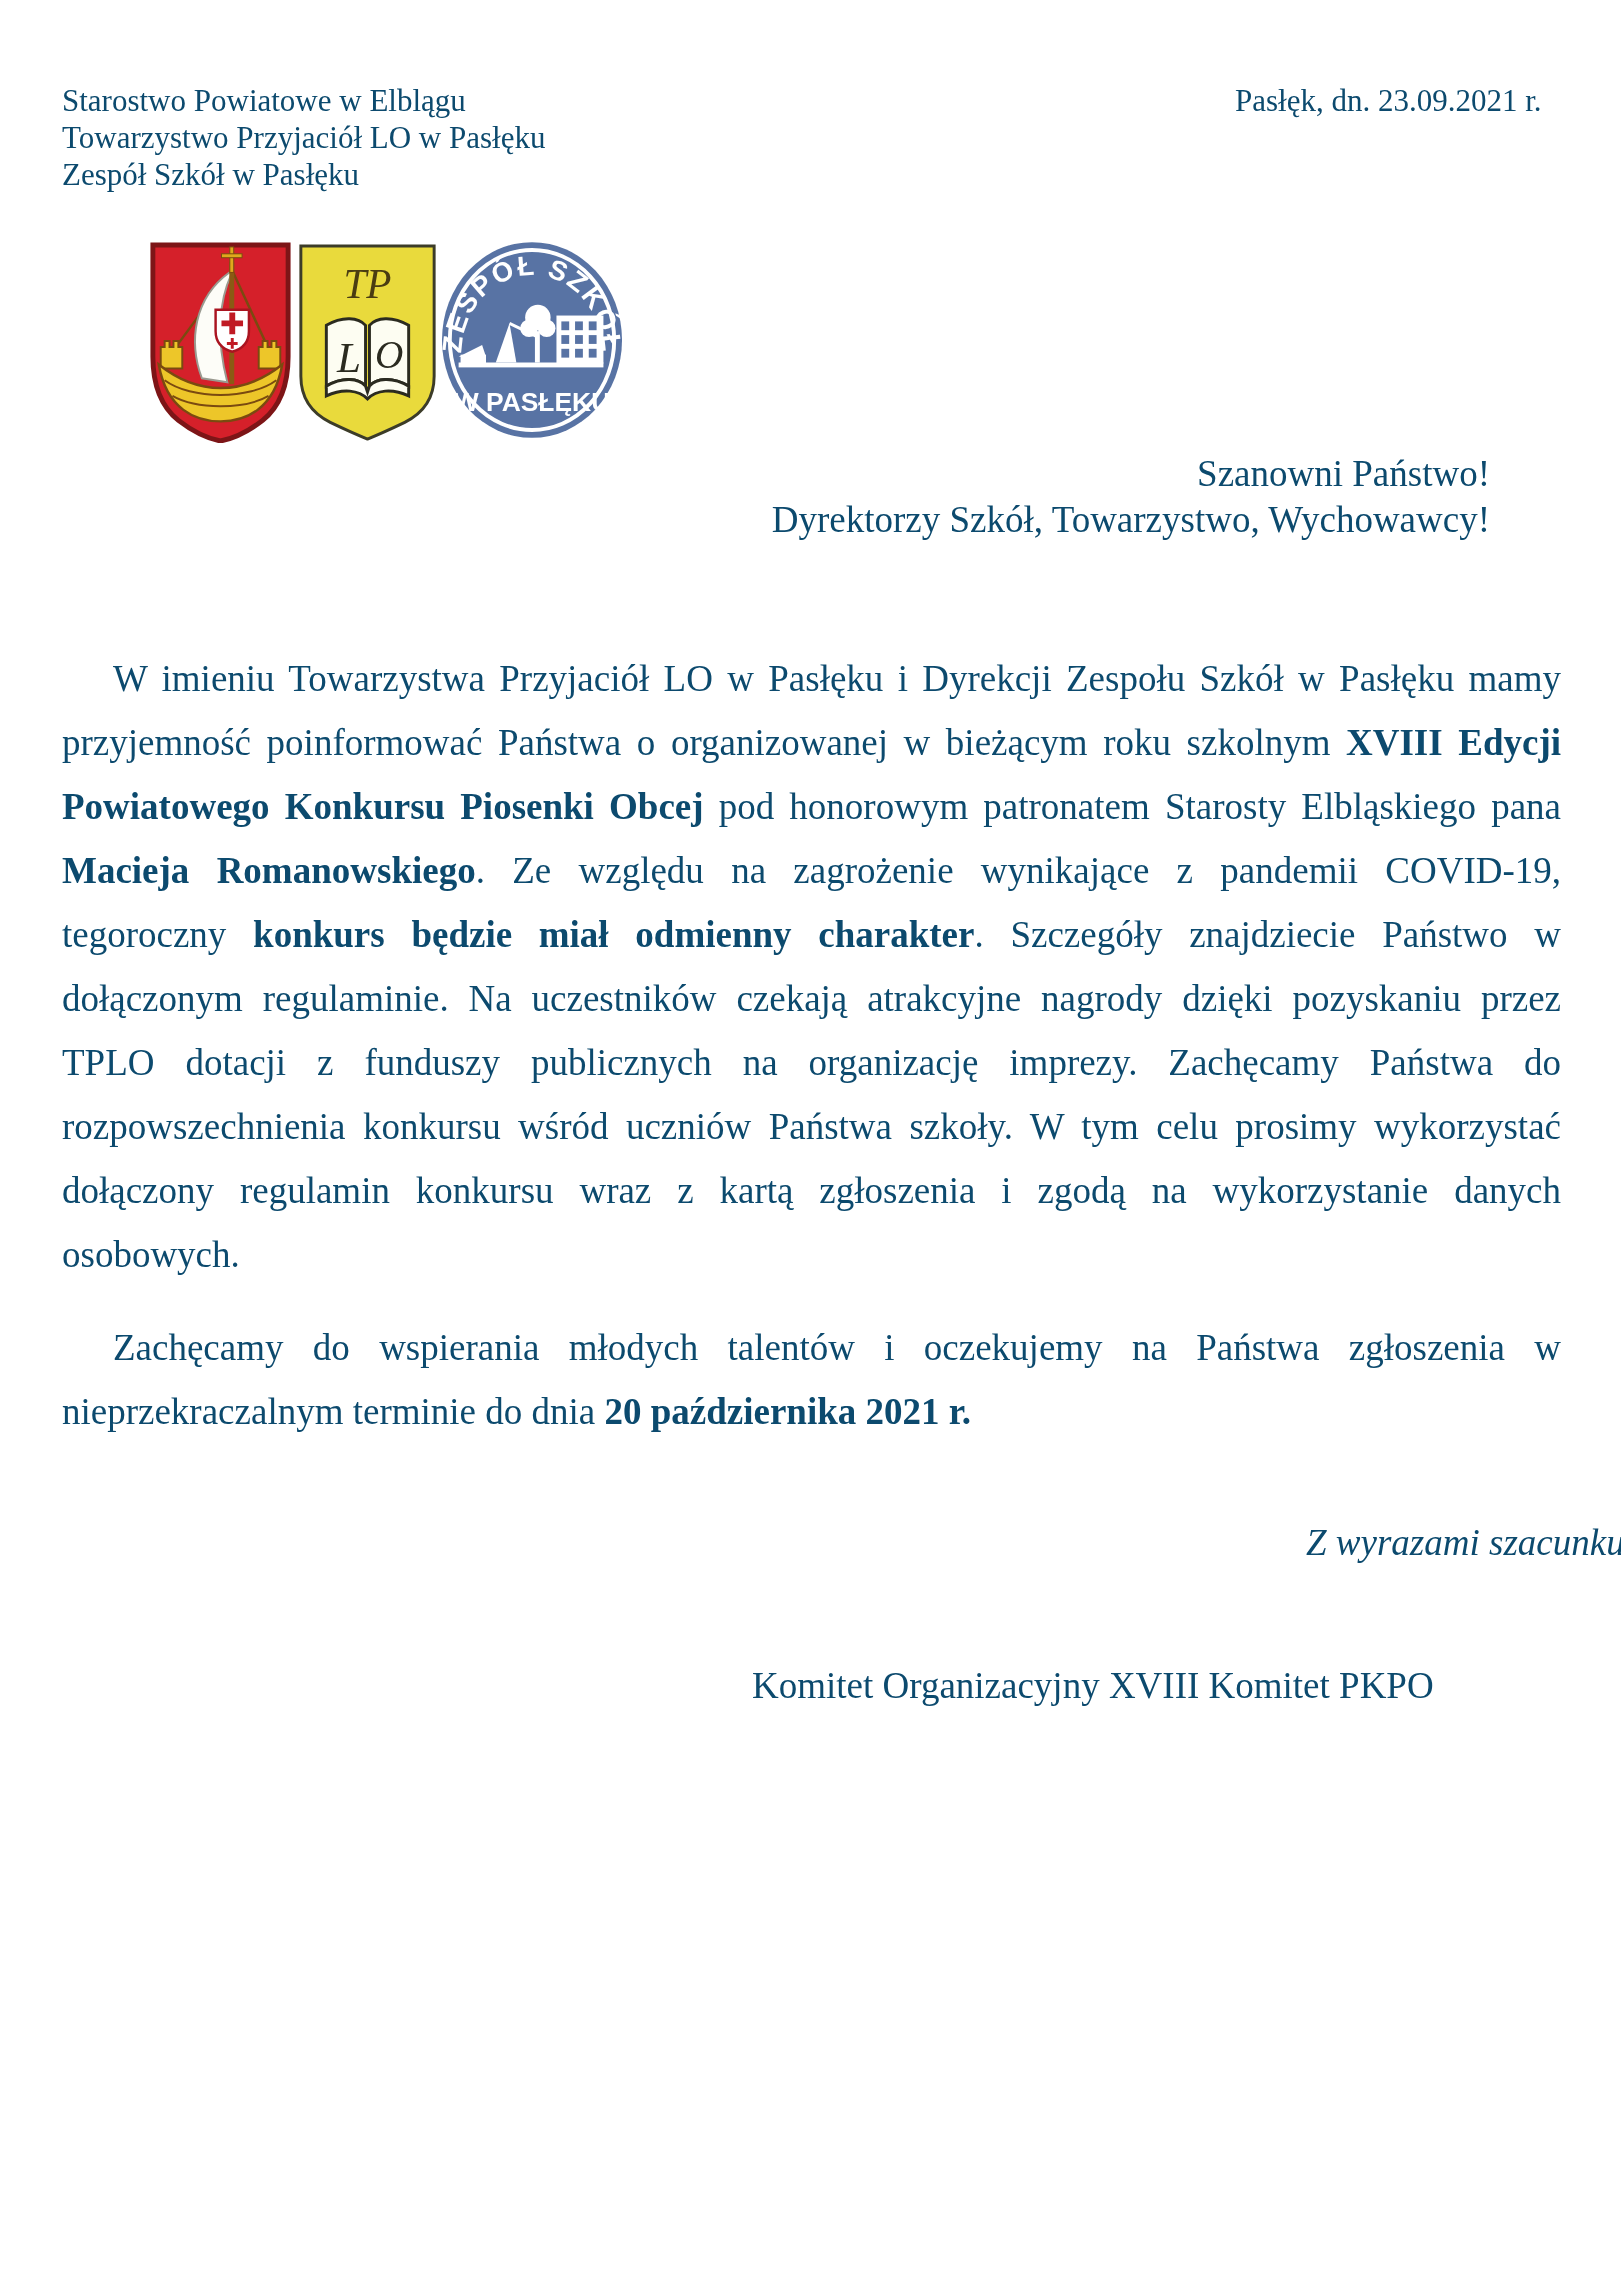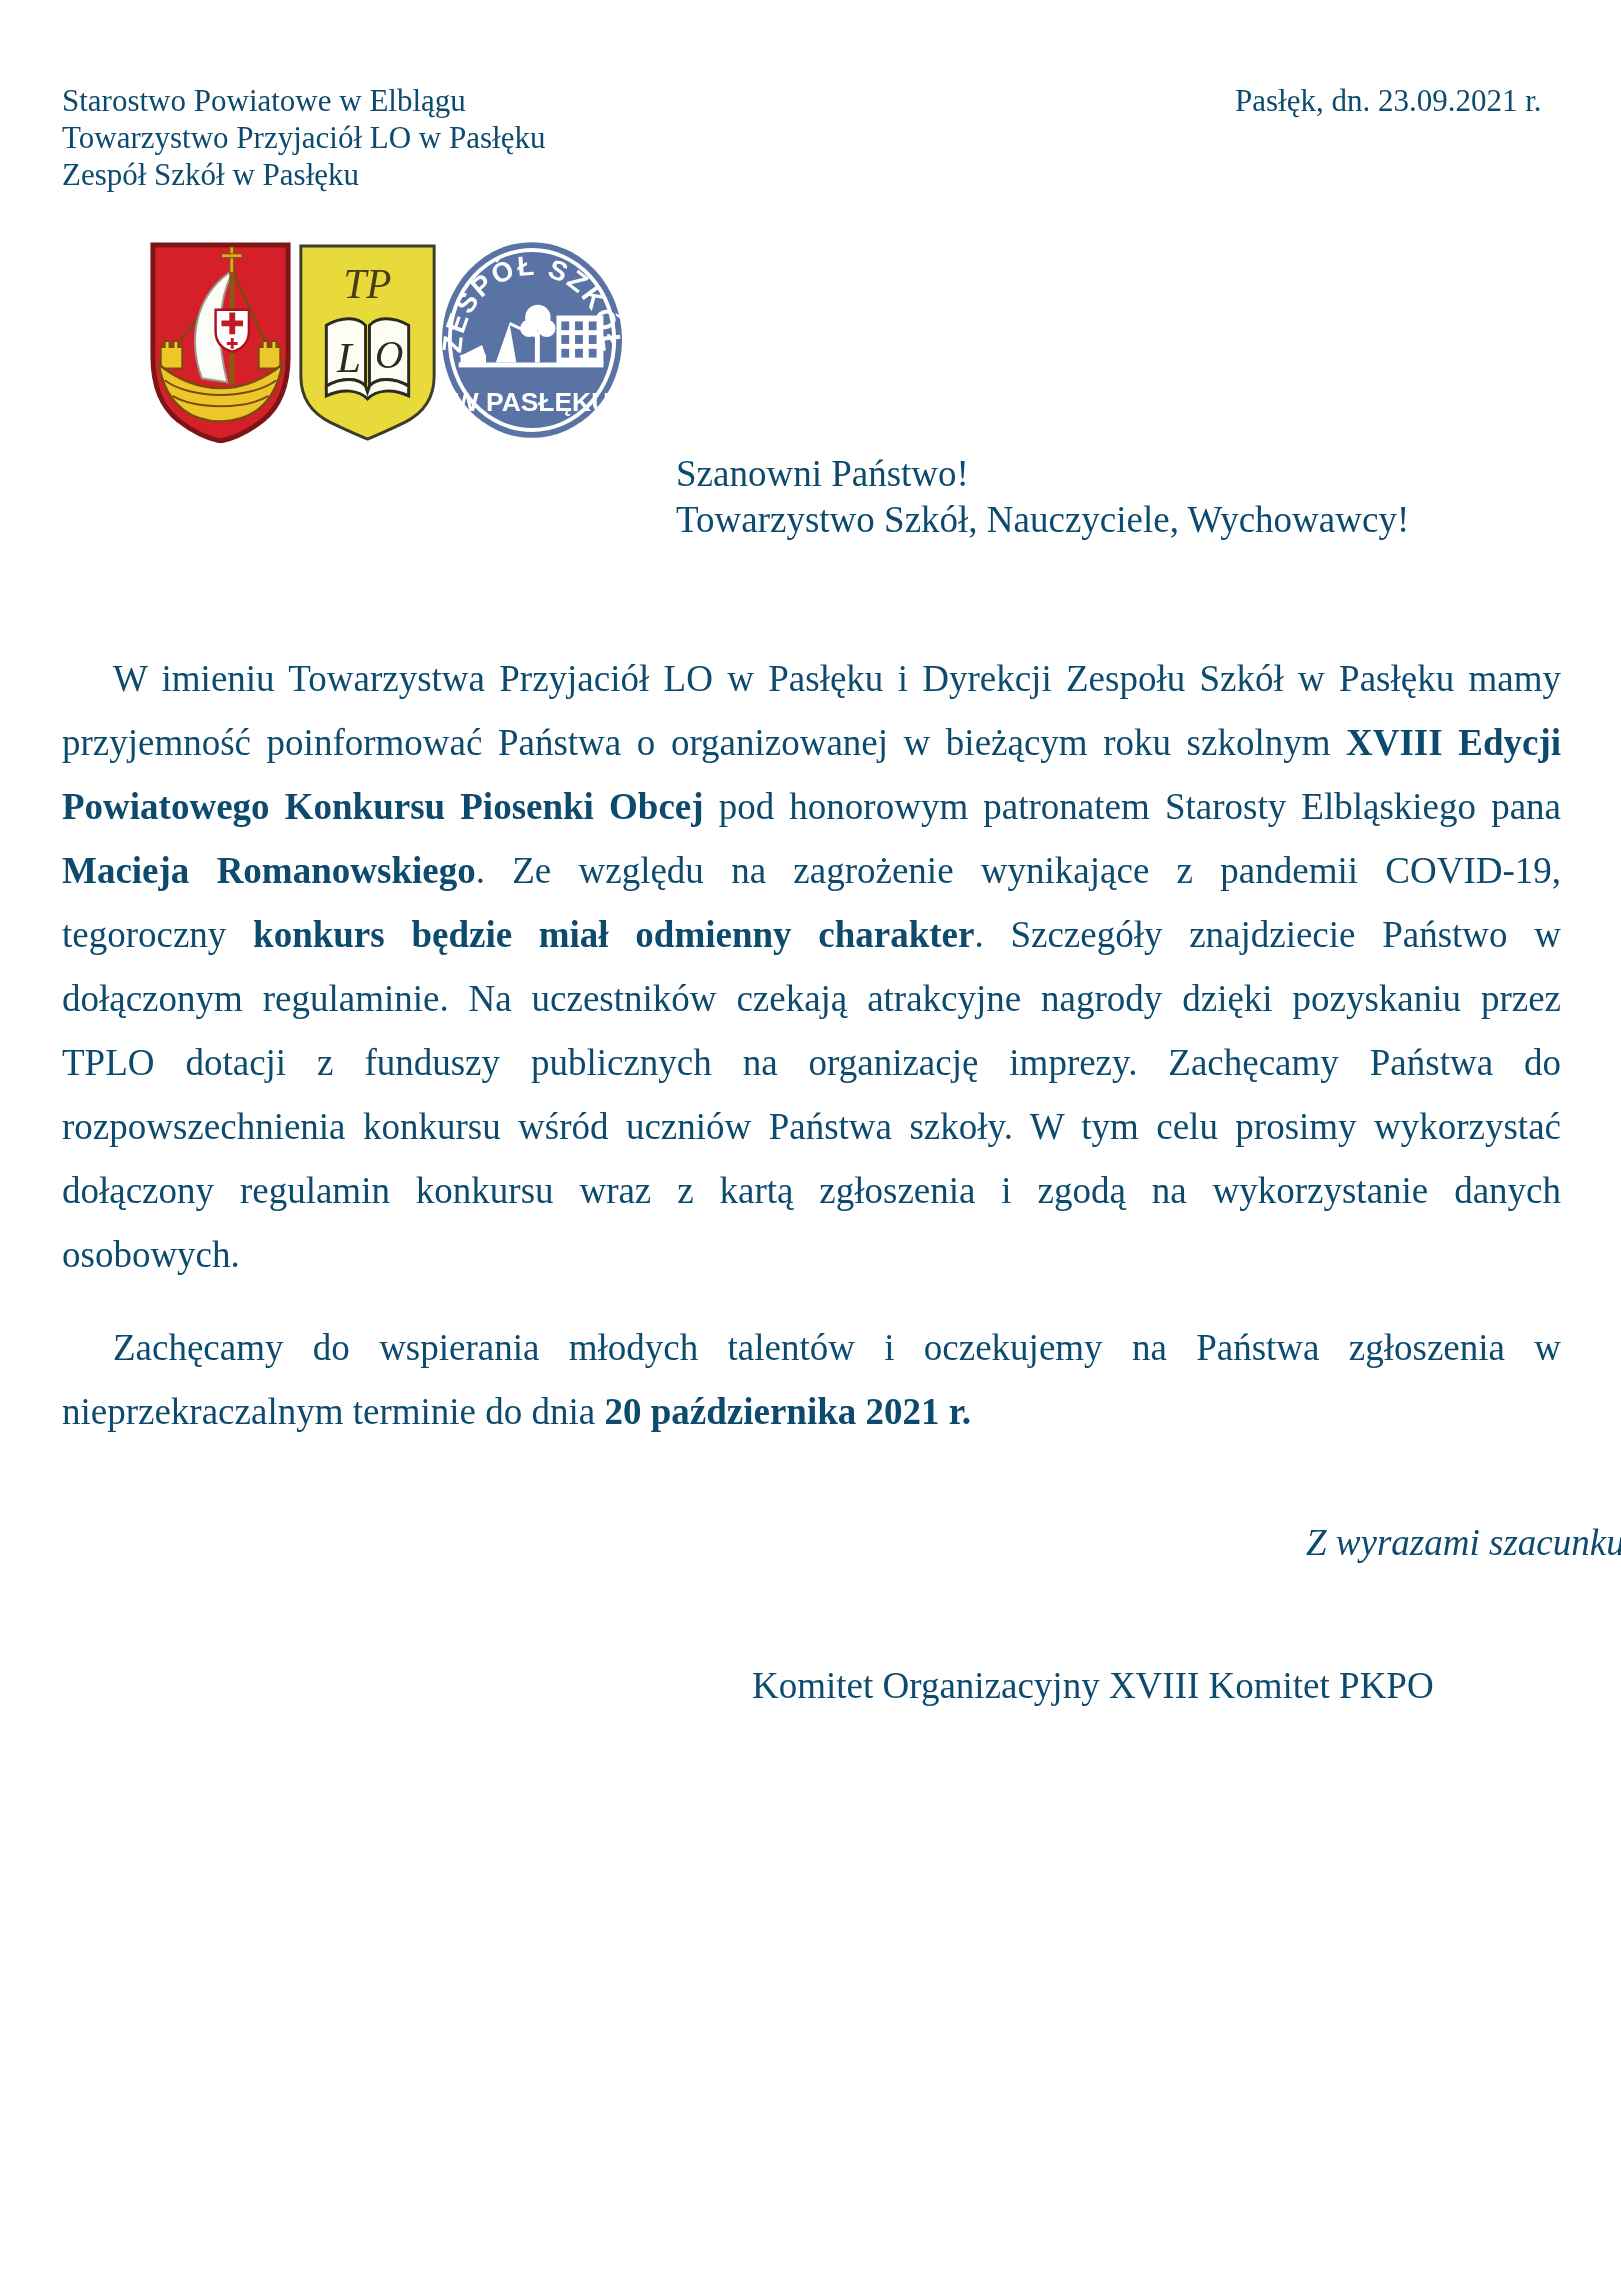--- a/index.html
+++ b/index.html
@@ -9,21 +9,21 @@
     background:#ffffff;
     font-family:"Liberation Serif",serif;
     color:#0c4a6e;
     overflow:hidden;
   }
   .sender{position:absolute;top:82px;left:62px;font-size:31px;line-height:37px;}
   .sender div{white-space:nowrap;}
   .date-line{position:absolute;top:82px;left:1235px;font-size:31px;line-height:37px;white-space:nowrap;}
   .logos{position:absolute;top:241px;left:147px;display:flex;align-items:flex-start;}
   .logo{display:block;}
-  .salutation{position:absolute;top:451px;left:676px;width:814px;text-align:left;font-size:37px;line-height:46px;}
+  .salutation{position:absolute;top:451px;left:676px;width:814px;text-align:right;font-size:37px;line-height:46px;}
   .body-text{
     position:absolute;top:647px;left:62px;width:1499px;
     font-size:37px;line-height:64px;text-align:justify;
   }
   .body-text p{margin:0;text-indent:51px;}
   .body-text p + p{margin-top:29px;}
   .seg-b{font-weight:bold;}
   .seg-u{text-decoration-thickness:2.9px;text-underline-offset:5.9px;}
   .closing{position:absolute;top:1521px;left:16px;width:100%;text-align:right;font-size:37px;white-space:nowrap;font-style:italic;}
   .signature{position:absolute;top:1664px;left:752px;font-size:37px;white-space:nowrap;}
@@ -102,21 +102,21 @@
         <rect x="123" y="110" width="8" height="9"></rect>
           <rect x="137" y="110" width="8" height="9"></rect>
           <rect x="151" y="110" width="8" height="9"></rect>
       </g>
       <text x="93" y="174" text-anchor="middle" font-size="27" font-weight="bold" fill="#ffffff" font-family="'Liberation Sans',sans-serif">W PASŁĘKU</text>
     </svg>
   </div>
 
   <div class="salutation">
     <div>Szanowni Państwo!</div>
-    <div>Towarzystwo Szkół, Nauczyciele, Wychowawcy!</div>
+    <div>Dyrektorzy Szkół, Towarzystwo, Wychowawcy!</div>
   </div>
 
   <div class="body-text">
     <p><span>W imieniu Towarzystwa Przyjaciół LO w Pasłęku i Dyrekcji Zespołu Szkół w Pasłęku mamy przyjemność poinformować Państwa o organizowanej w bieżącym roku szkolnym </span><span class="seg-b">XVIII Edycji Powiatowego Konkursu Piosenki Obcej</span><span> pod honorowym patronatem Starosty Elbląskiego pana </span><span class="seg-b">Macieja Romanowskiego</span><span>. Ze względu na zagrożenie wynikające z pandemii COVID-19, tegoroczny </span><span class="seg-b seg-u">konkurs będzie miał odmienny charakter</span><span>. Szczegóły znajdziecie Państwo w dołączonym regulaminie. Na uczestników czekają atrakcyjne nagrody dzięki pozyskaniu przez TPLO dotacji z funduszy publicznych na organizację imprezy. Zachęcamy Państwa do rozpowszechnienia konkursu wśród uczniów Państwa szkoły. W tym celu prosimy wykorzystać dołączony regulamin konkursu wraz z kartą zgłoszenia i zgodą na wykorzystanie danych osobowych.</span></p>
     <p><span>Zachęcamy do wspierania młodych talentów i oczekujemy na Państwa zgłoszenia w nieprzekraczalnym terminie do dnia </span><span class="seg-b">20 października 2021 r.</span></p>
   </div>
 
   <div class="closing">Z wyrazami szacunku:</div>
   <div class="signature">Komitet Organizacyjny XVIII Komitet PKPO</div>
 

